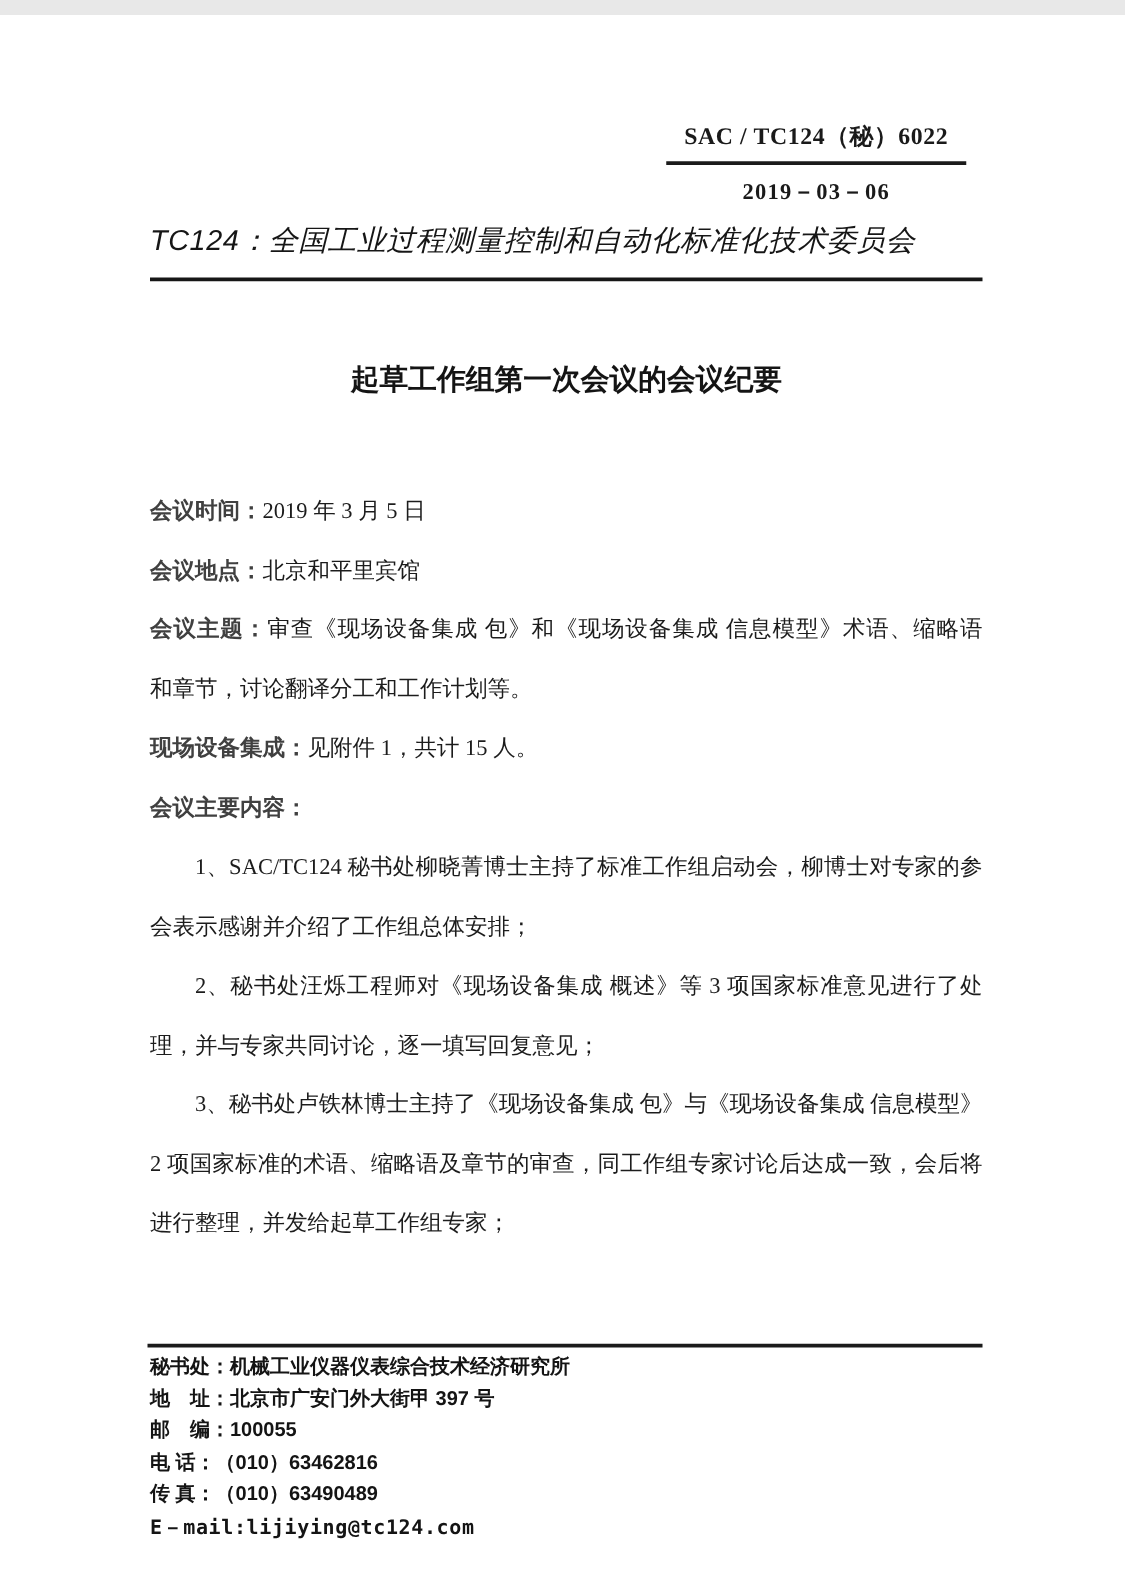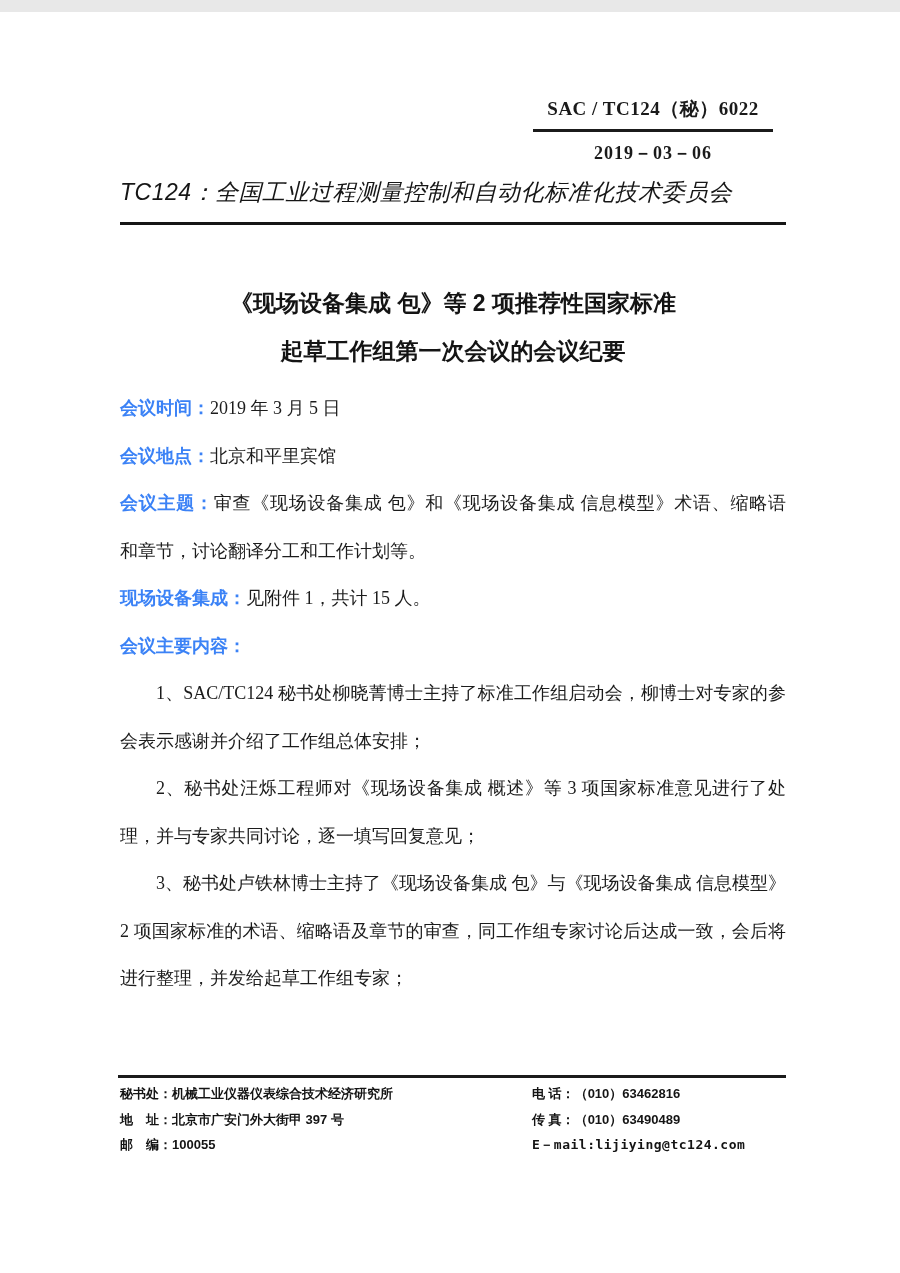--- a/index.html
+++ b/index.html
@@ -53,32 +53,32 @@
   .body-block {
     position:absolute; left:120px; top:373px; width:666px;
     font-size:18px; color:#1c1c1c;
     font-family:"Liberation Serif", serif;
   }
   .bline { height:47.5px; line-height:47.5px; overflow:visible; }
   .bline.justify { text-align:justify; text-align-last:justify; }
   .bline.indent { text-indent:36px; }
   .blabel {
     font-family:Liberation Mono, monospace;
-    font-weight:bold; color:#3b82f6;
+    font-weight:bold; color:#404040;
   }
   
   .footer-rule {
     position:absolute; left:118px; top:1063px; width:668px; height:3px;
     background:#1b1b1b;
   }
   .footer {
     position:absolute; left:120px; top:1069px; width:680px;
     display:flex;
     font-family:"Liberation Sans", sans-serif;
-    font-weight:bold; font-size:13px; color:#141414;
+    font-weight:bold; font-size:16px; color:#141414;flex-direction:column;
   }
   .footer-left { width:412px; }
   .footer-right { flex:1; }
   .frow { height:25.5px; line-height:25.5px; white-space:nowrap; }
   .flabel { font-family:"Liberation Sans", sans-serif; font-weight:bold; }
   .fvalue { font-weight:bold; }
   .femail {
     font-family:"DejaVu Sans Mono", monospace;
     font-weight:bold; letter-spacing:0.5px;
   }
@@ -91,21 +91,20 @@
   <div class="header-right">
     <div class="doc-number">SAC / TC124（秘）6022</div>
     <div class="header-rule"></div>
     <div class="doc-date">2019－03－06</div>
   </div>
 
   <div class="committee">TC124：全国工业过程测量控制和自动化标准化技术委员会</div>
   <div class="rule-top"></div>
 
   <div class="title-block">
-    <div class="title-line">《现场设备集成 包》等 2 项推荐性国家标准</div>
     <div class="title-line">起草工作组第一次会议的会议纪要</div>
   </div>
 
   <div class="body-block">
     <div class="bline"><span class="blabel">会议时间：</span><span>2019 年 3 月 5 日</span></div>
     <div class="bline"><span class="blabel">会议地点：</span><span>北京和平里宾馆</span></div>
     <div class="bline justify"><span class="blabel">会议主题：</span><span>审查《现场设备集成 包》和《现场设备集成 信息模型》术语、缩略语</span></div>
     <div class="bline"><span>和章节，讨论翻译分工和工作计划等。</span></div>
     <div class="bline"><span class="blabel">现场设备集成：</span><span>见附件 1，共计 15 人。</span></div>
     <div class="bline"><span class="blabel">会议主要内容：</span></div>

